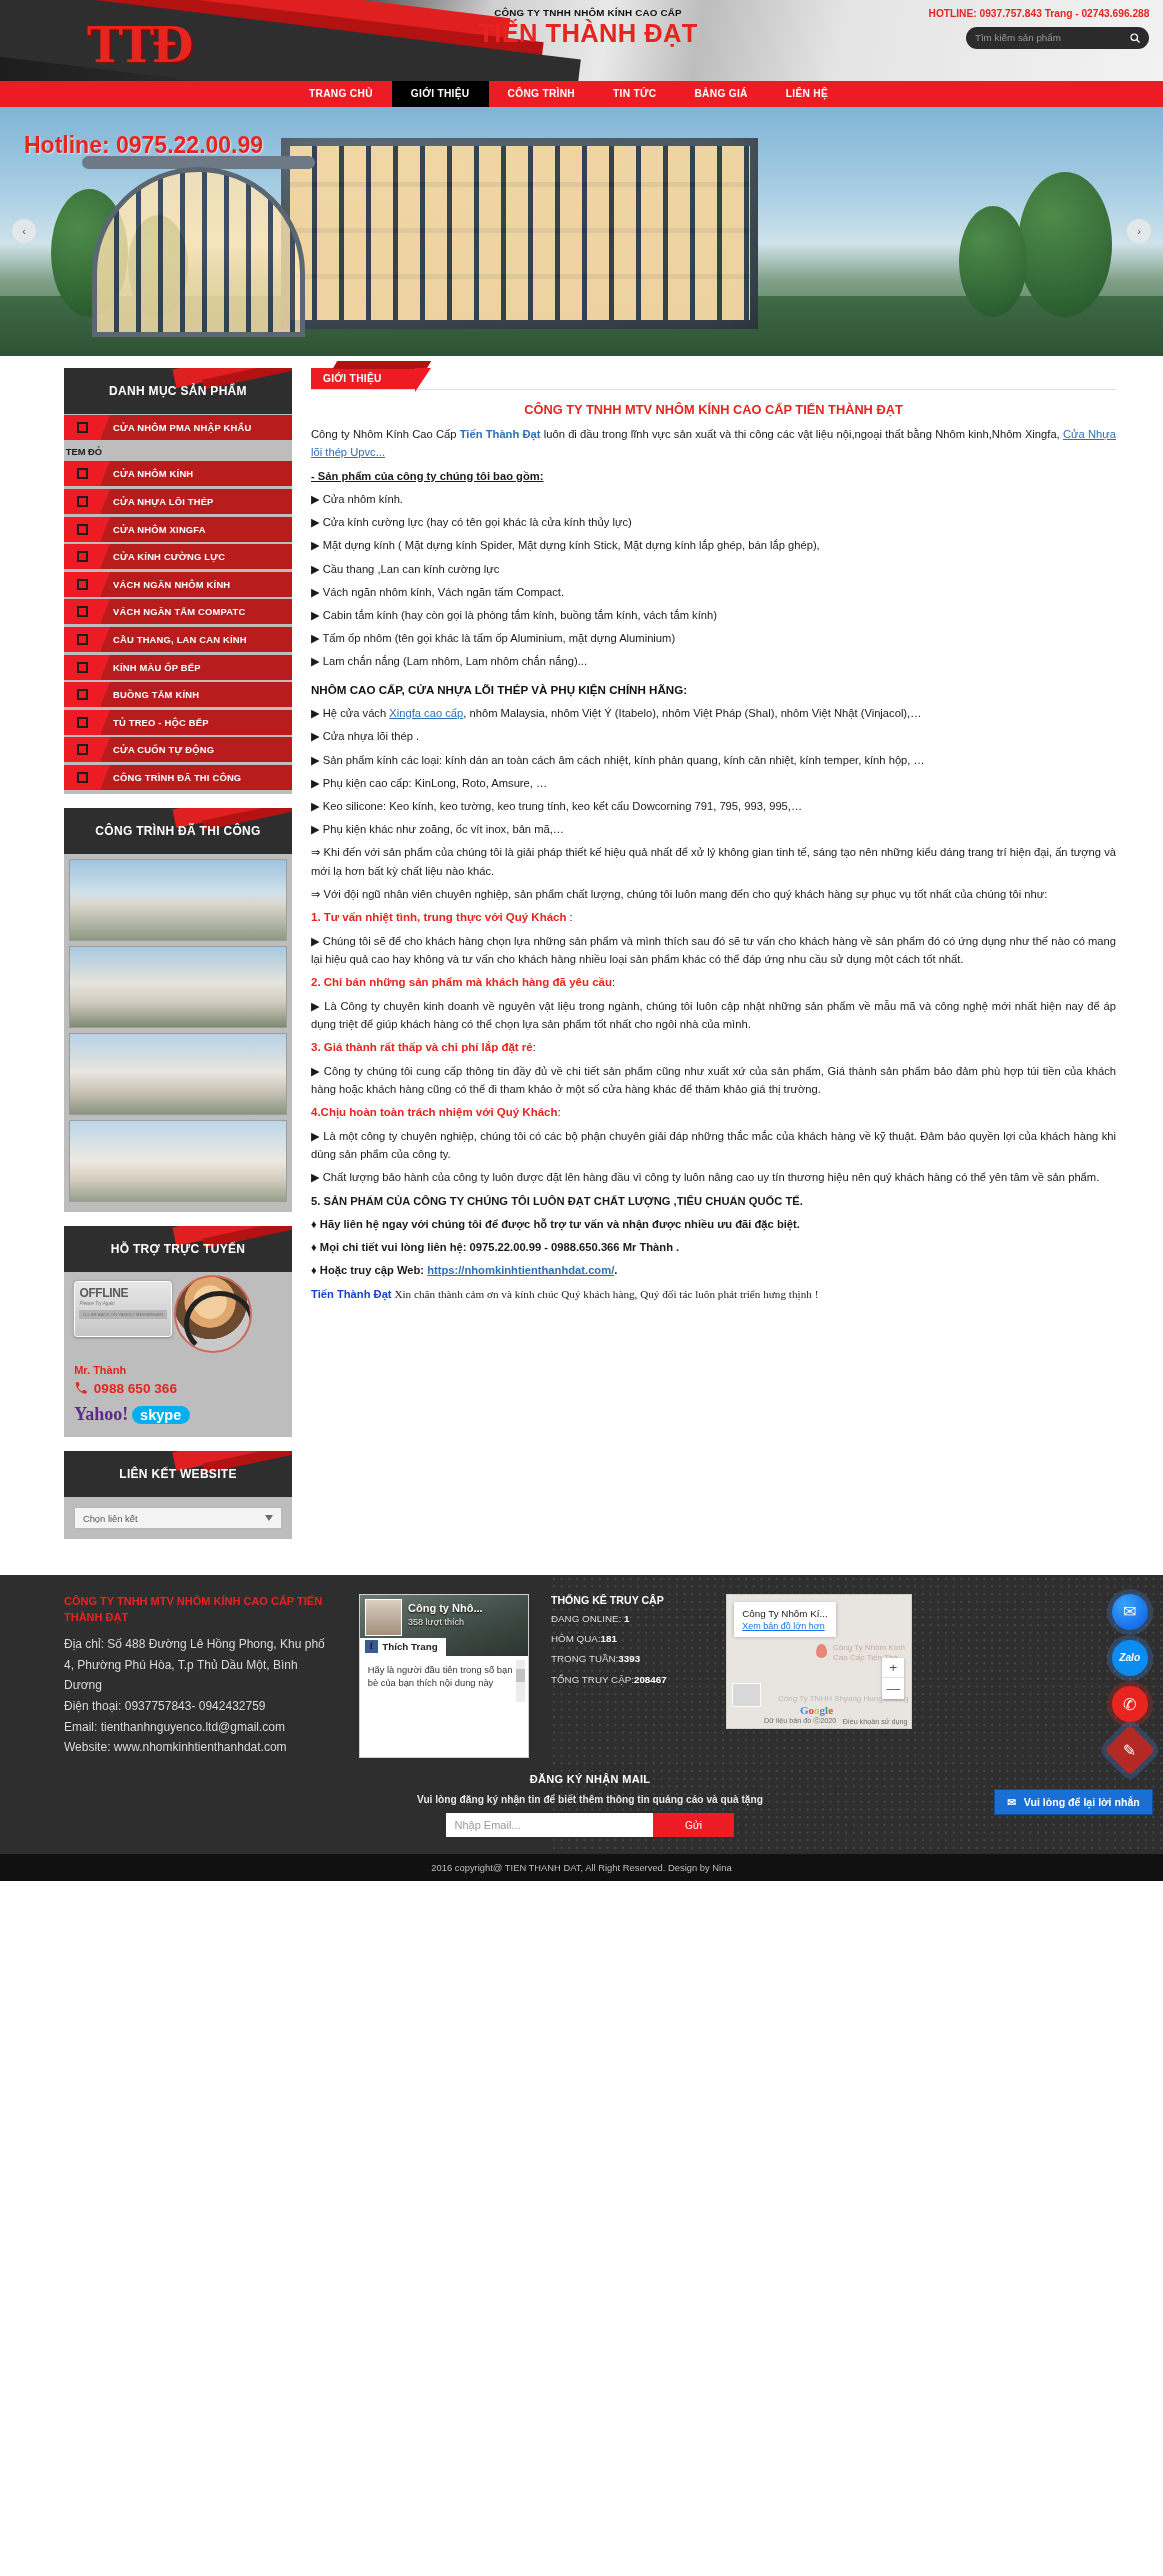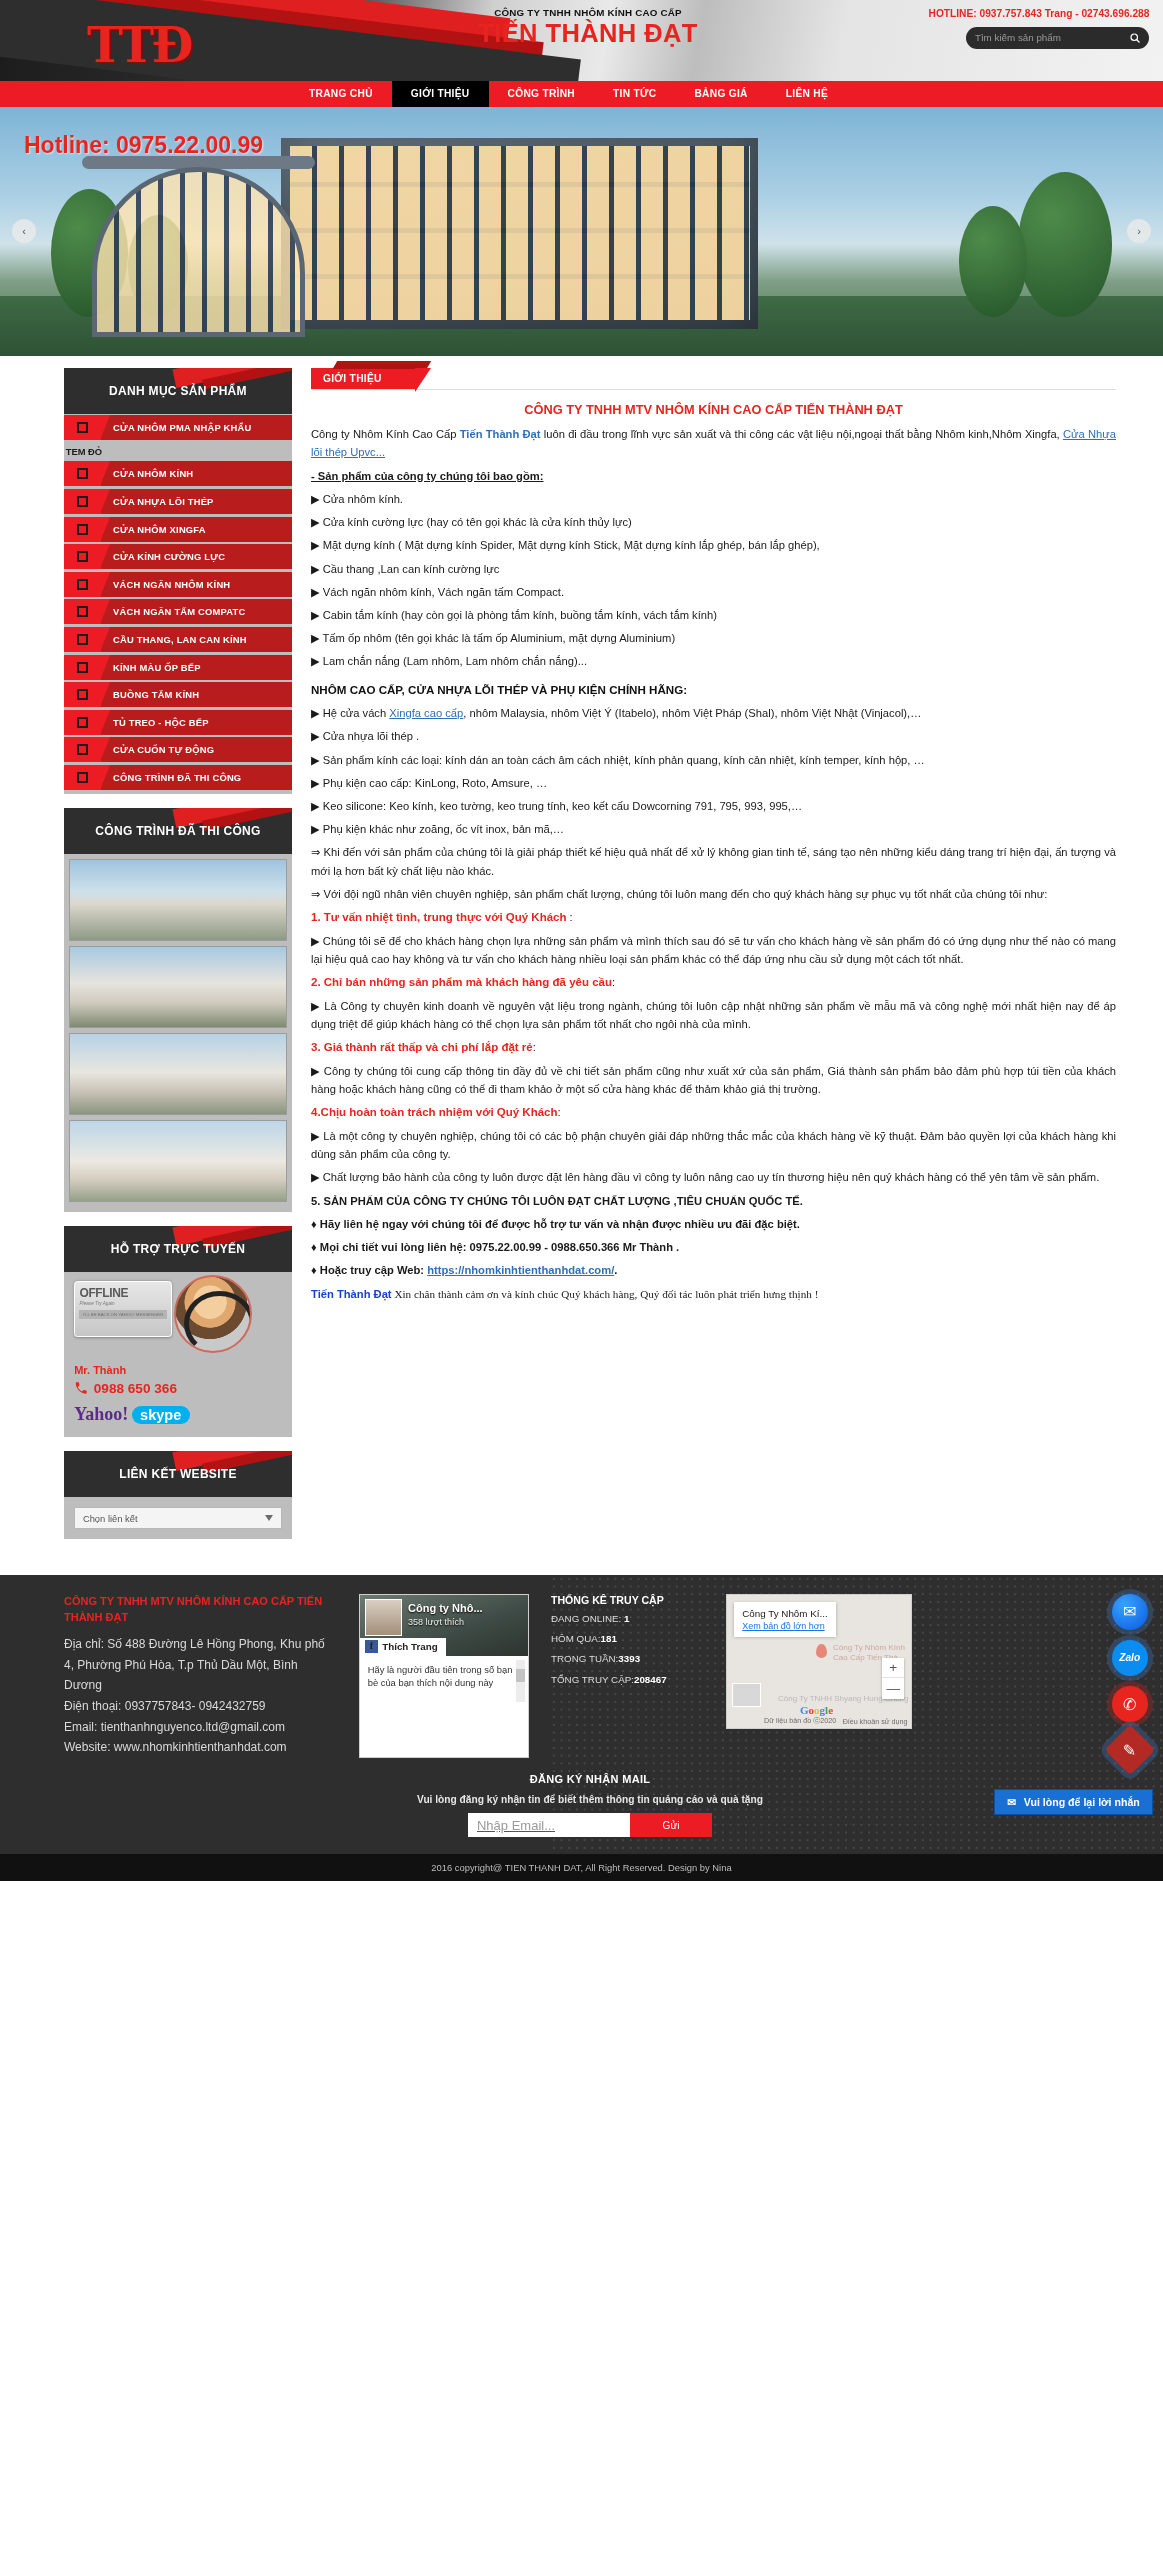--- a/index.html
+++ b/index.html
@@ -250,21 +250,21 @@
   .map-google { position:absolute; left:73px; bottom:12px; font-size:11px; font-weight:bold; font-family:"Liberation Serif",serif; }
   .map-google i { font-style:normal; }
   .gb { color:#4285f4 } .gr { color:#ea4335 } .gy { color:#fbbc05 } .gg { color:#34a853 }
   .map-foot { position:absolute; left:37px; bottom:1.7px; font-size:7.2px; color:#6b6b6b; }
   .map-foot2 { position:absolute; right:3.4px; bottom:1.7px; font-size:7.2px; color:#6b6b6b; }
 
   .mail-sect { text-align:center; padding:15.3px 0 17px; position:relative; z-index:2; }
   .mail-title { color:#fff; font-weight:bold; font-size:11px; letter-spacing:0.3px; }
   .mail-sub { color:#e6e6e6; font-size:10.2px; font-weight:bold; margin:8.5px 0 8.5px; }
   .mail-form { display:inline-flex; height:24px; }
-  .mail-form input { width:162px; border:none; outline:none; padding:0 8.5px; font-size:13px; color:#555; font-family:"Liberation Sans",sans-serif;text-decoration:underline; }
+  .mail-form input { width:207px; border:none; outline:none; padding:0 8.5px; font-size:11px; color:#555; font-family:"Liberation Sans",sans-serif; }
   .mail-form input::placeholder { color:#9a9a9a; }
   .mail-form button { background:#ed1c24; color:#fff; border:none; padding:0 32px; font-size:10.2px; cursor:pointer; font-family:"Liberation Sans",sans-serif; }
 
   .copyright { background:#111; color:#bdbdbd; font-size:9.4px; text-align:center; padding:7.7px 0; }
 
   
   .float-col { position:absolute; right:15.3px; top:19px; z-index:30; display:flex; flex-direction:column; gap:10.2px; }
   .fbtn { width:36px; height:36px; border-radius:50%; display:flex; align-items:center; justify-content:center;
     color:#fff; font-size:16px; box-shadow:0 0 0 5.1px rgba(70,130,220,.28); }
   .fbtn.msgr { background:radial-gradient(circle at 35% 30%, #36a3ff, #0a5ae0); }

